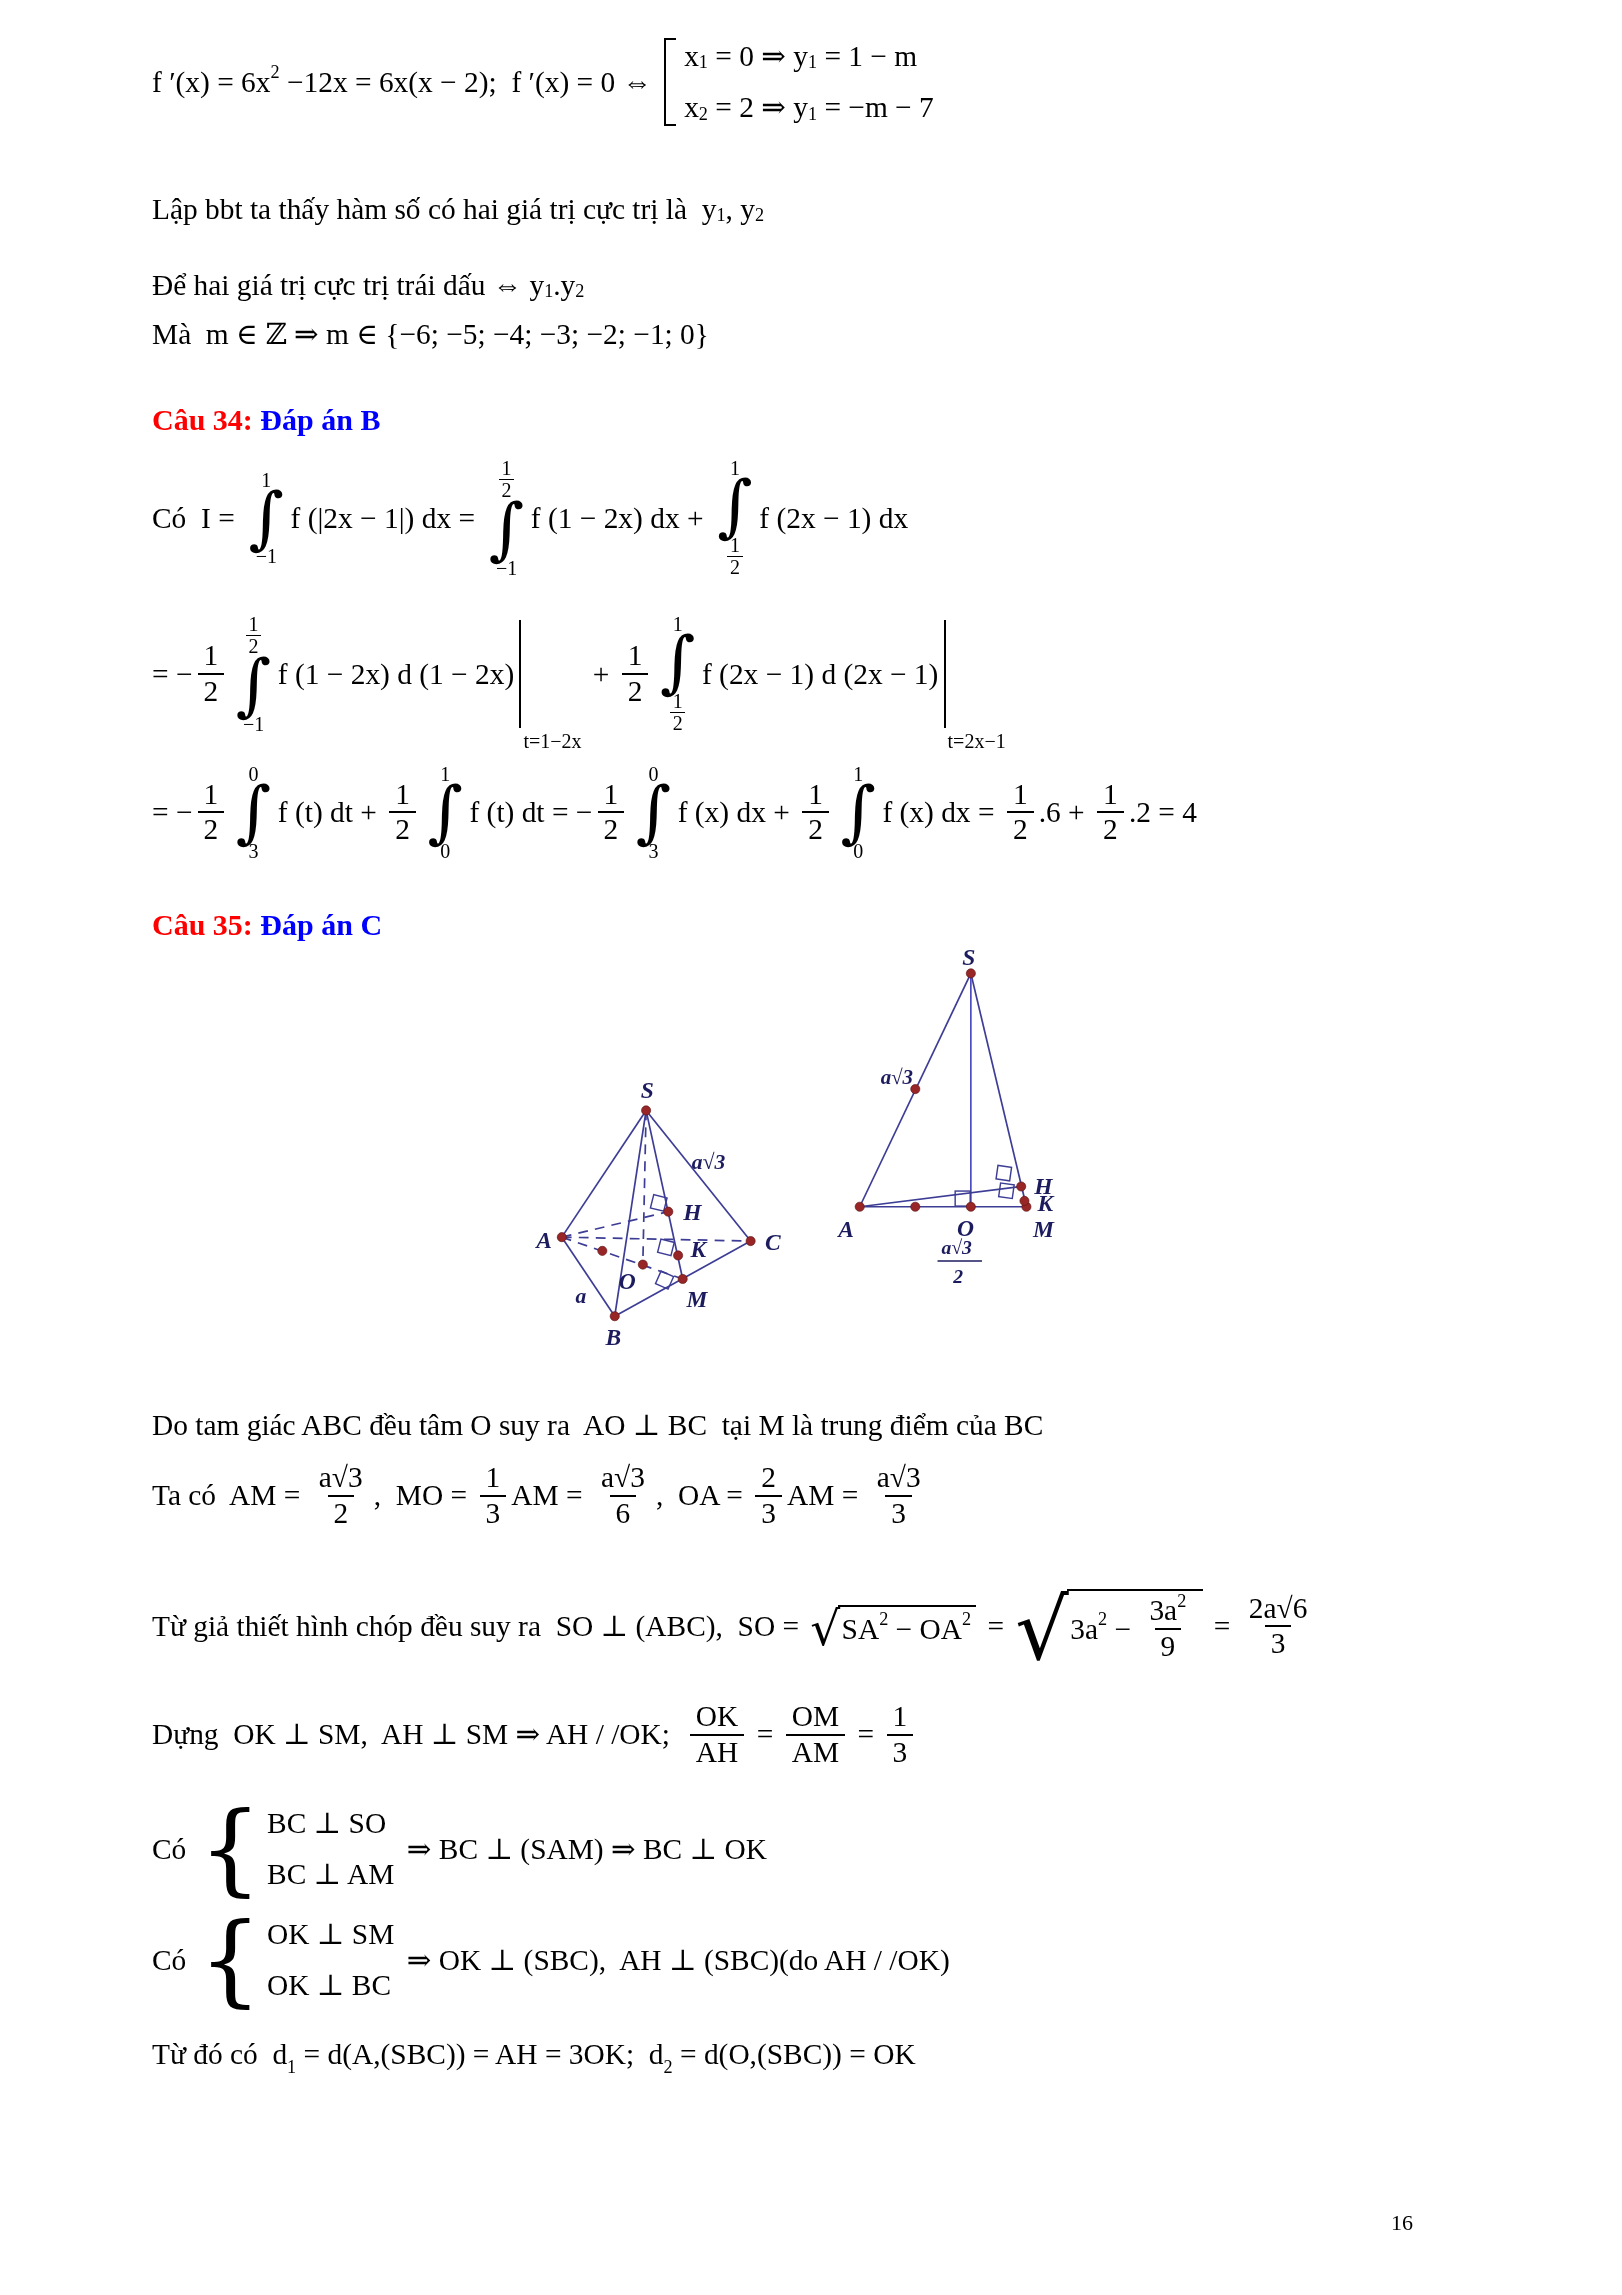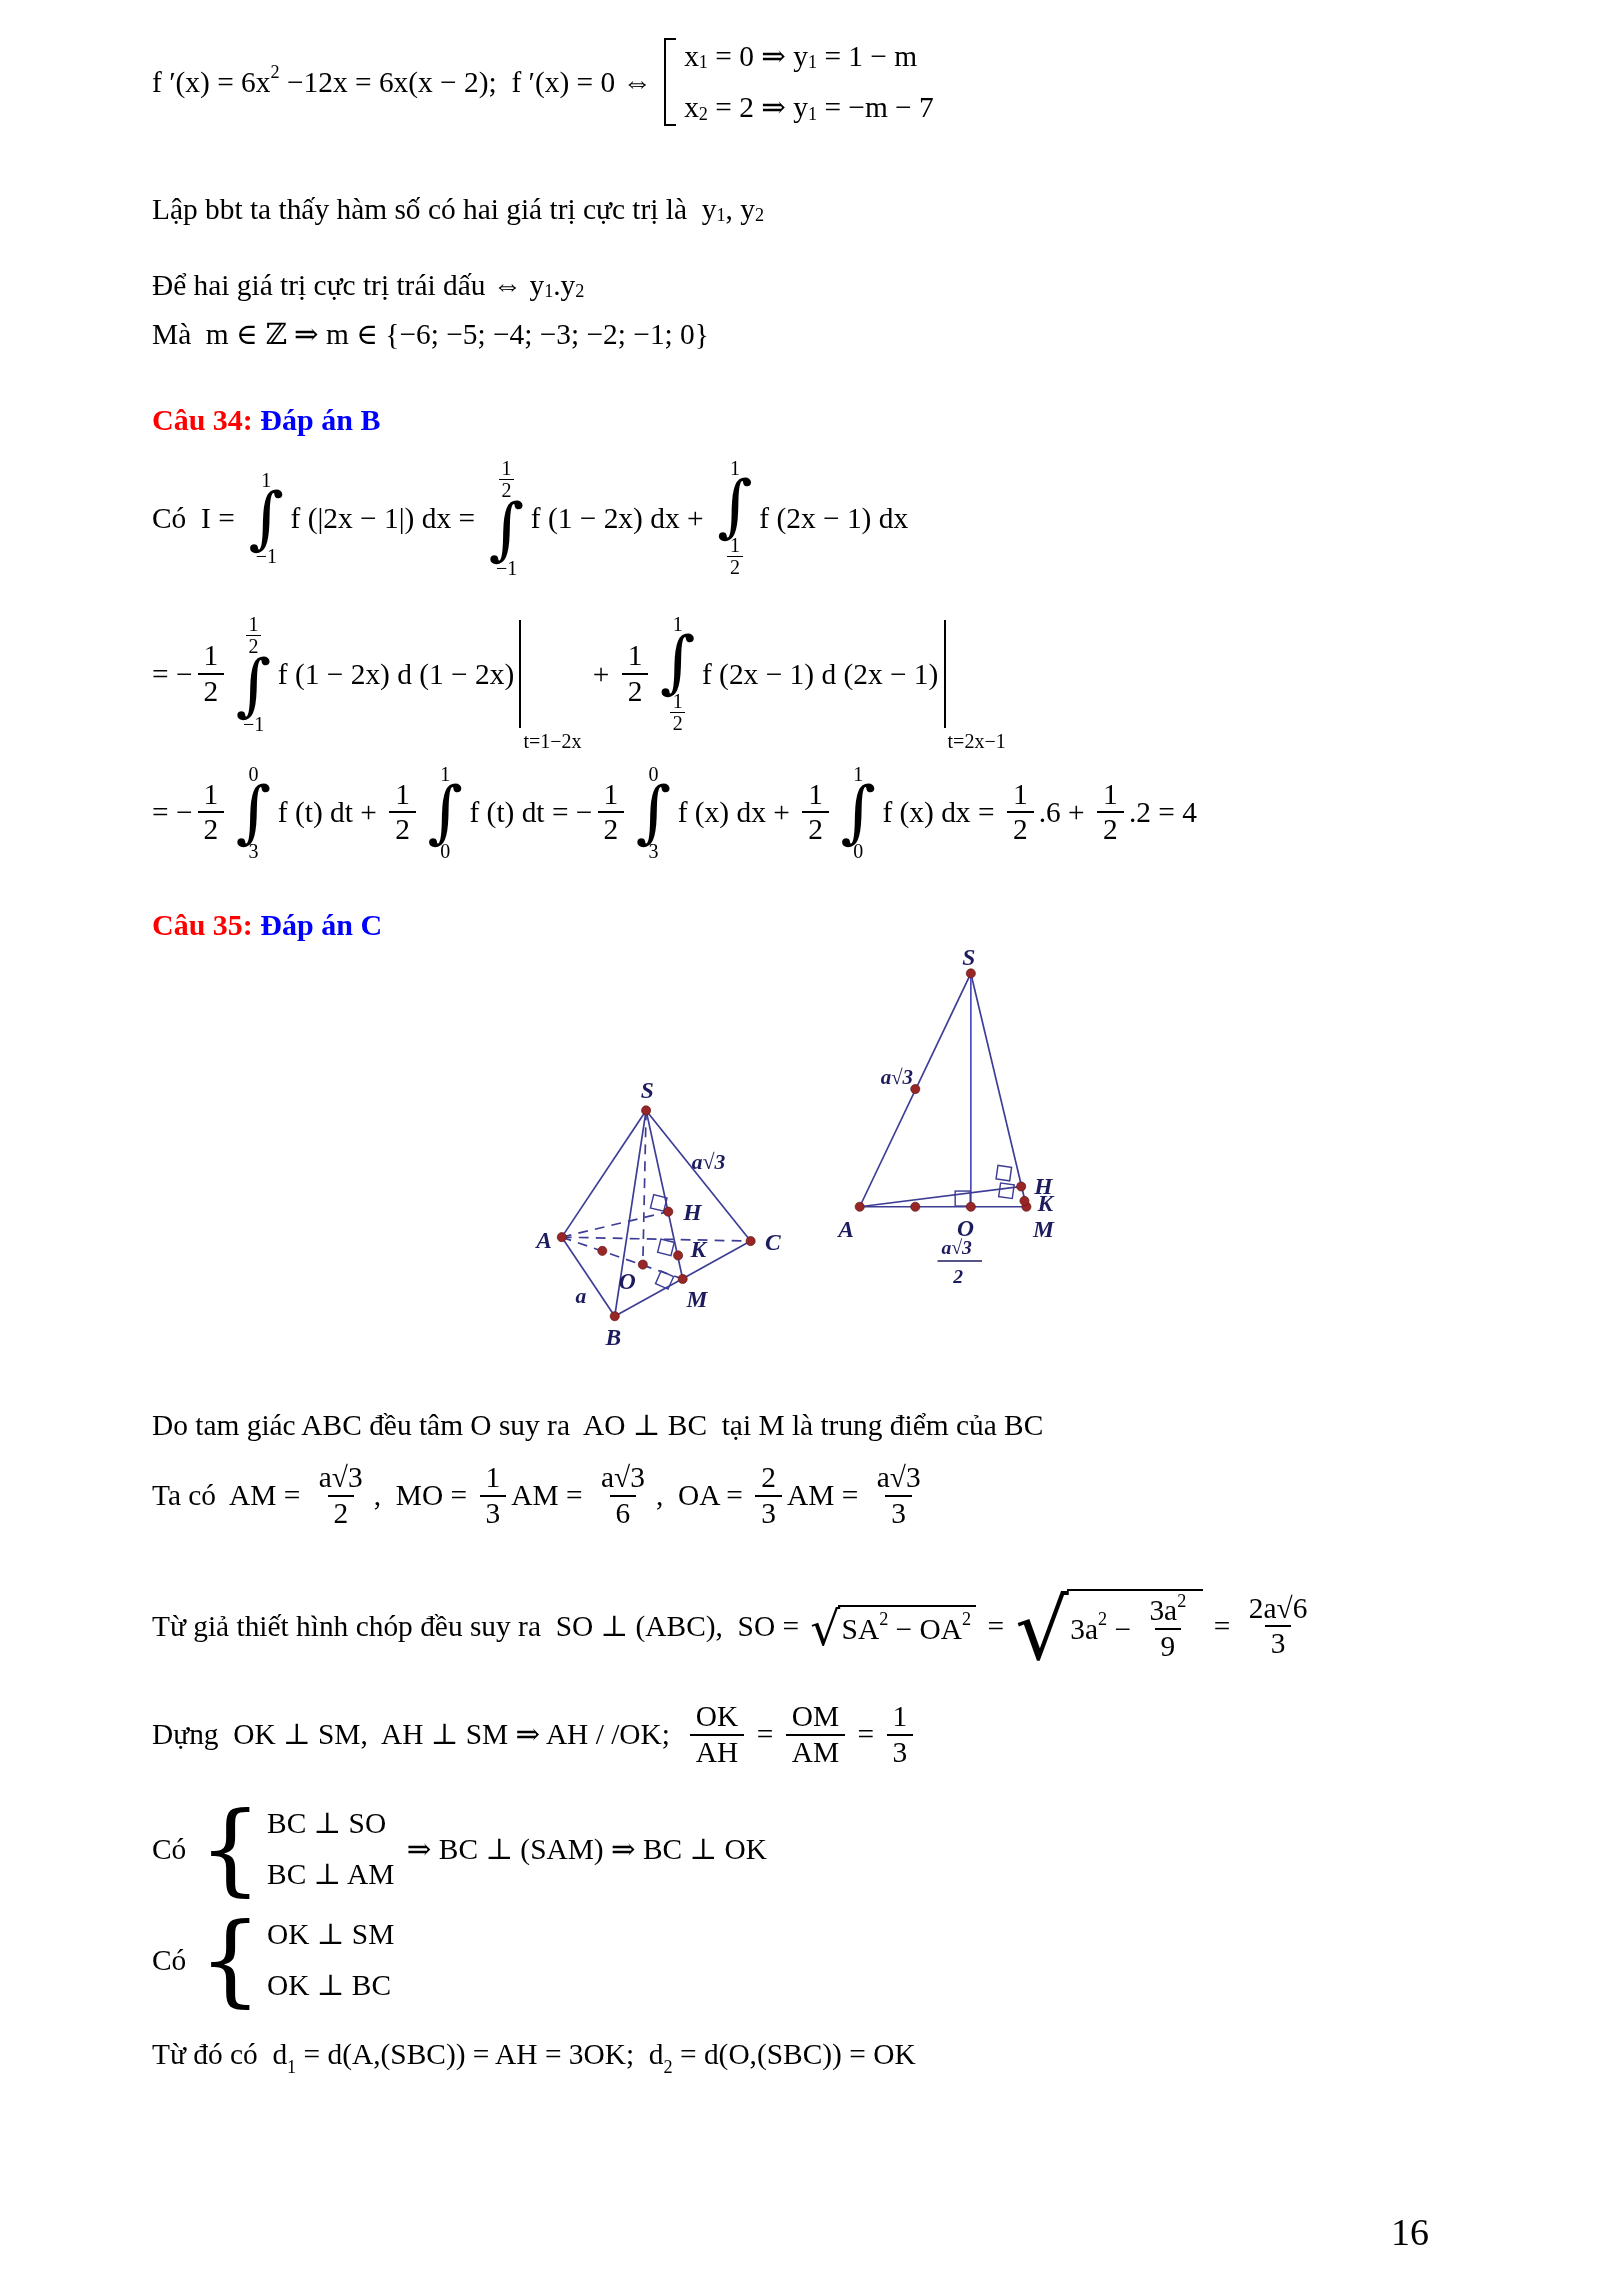--- a/index.html
+++ b/index.html
@@ -30,21 +30,21 @@
   .crow { display:inline-flex; align-items:center; white-space:pre; }
   .sqrt { display:inline-flex; align-items:flex-end; margin:0 3.9px; }
   .srad { font-family:"DejaVu Serif",serif; line-height:0.78; display:inline-flex; align-items:flex-end; margin-right:-2px; }
   .sbody { border-top:2.3px solid #000; padding:3.3px 5.2px 0 3.3px; display:inline-flex; align-items:center; }
   .eval { display:inline-flex; align-items:center; margin-left:5.2px; margin-right:3.9px; }
   .ebar { width:2px; height:108px; background:#000; display:inline-block; }
   .esub { font-size:20px; align-self:flex-end; transform:translateY(26px); margin-left:2px; white-space:pre; }
   .heading { position:absolute; left:152px; font-size:30px; font-weight:700; white-space:pre; }
   .hred { color:#ff0000; }
   .hblue { color:#0000ff; }
-  .pagenum { position:absolute; font-size:38px; }
+  .pagenum { position:absolute; font-size:22px; }
   .fig { position:absolute; }
   .fig text { font-family:"Liberation Serif","DejaVu Serif",serif; font-weight:700; font-style:italic; }
 </style>
 </head>
 <body>
 
 <div class="page">
 
   <div class="mathline" style="top:38px;"><span class="mt">f ′(x) = 6x</span><span class="sup">2</span><span class="mt"> −12x = 6x(x − 2);  f ′(x) = 0 ⇔ </span><span class="cases"><span class="sqbr"></span><span class="crows"><span class="crow"><span class="mt">x</span><span class="sub">1</span><span class="mt"> = 0 ⇒ y</span><span class="sub">1</span><span class="mt"> = 1 − m</span></span><span class="crow"><span class="mt">x</span><span class="sub">2</span><span class="mt"> = 2 ⇒ y</span><span class="sub">1</span><span class="mt"> = −m − 7</span></span></span></span></div>
 
@@ -140,19 +140,19 @@
       <text x="1456" y="1962" font-size="30">2</text>
       <line x1="1432" y1="1928" x2="1500" y2="1928" stroke="#1b1b5e" stroke-width="2.5"></line>
     </g>
   </svg>
 
   <div class="mathline" style="top:1407px;"><span class="mt">Do tam giác ABC đều tâm O suy ra  AO ⊥ BC  tại M là trung điểm của BC</span></div>
   <div class="mathline" style="top:1461px;"><span class="mt">Ta có  AM = </span><span class="frac"><span class="num"><span class="mt">a√3</span></span><span class="den"><span class="mt">2</span></span></span><span class="mt">,  MO = </span><span class="frac"><span class="num"><span class="mt">1</span></span><span class="den"><span class="mt">3</span></span></span><span class="mt">AM = </span><span class="frac"><span class="num"><span class="mt">a√3</span></span><span class="den"><span class="mt">6</span></span></span><span class="mt">,  OA = </span><span class="frac"><span class="num"><span class="mt">2</span></span><span class="den"><span class="mt">3</span></span></span><span class="mt">AM = </span><span class="frac"><span class="num"><span class="mt">a√3</span></span><span class="den"><span class="mt">3</span></span></span></div>
   <div class="mathline" style="top:1589px;"><span class="mt">Từ giả thiết hình chóp đều suy ra  SO ⊥ (ABC),  SO = </span><span class="sqrt"><span class="srad" style="font-size: 47px;">√</span><span class="sbody"><span class="mt">SA</span><span class="sup">2</span><span class="mt"> − OA</span><span class="sup">2</span></span></span><span class="mt"> = </span><span class="sqrt"><span class="srad" style="font-size: 84px;">√</span><span class="sbody"><span class="mt">3a</span><span class="sup">2</span><span class="mt"> − </span><span class="frac"><span class="num"><span class="mt">3a</span><span class="sup">2</span></span><span class="den"><span class="mt">9</span></span></span></span></span><span class="mt"> = </span><span class="frac"><span class="num"><span class="mt">2a√6</span></span><span class="den"><span class="mt">3</span></span></span></div>
   <div class="mathline" style="top:1700px;"><span class="mt">Dựng  OK ⊥ SM,  AH ⊥ SM ⇒ AH / /OK;  </span><span class="frac"><span class="num"><span class="mt">OK</span></span><span class="den"><span class="mt">AH</span></span></span><span class="mt"> = </span><span class="frac"><span class="num"><span class="mt">OM</span></span><span class="den"><span class="mt">AM</span></span></span><span class="mt"> = </span><span class="frac"><span class="num"><span class="mt">1</span></span><span class="den"><span class="mt">3</span></span></span></div>
   <div class="mathline" style="top:1805px;"><span class="mt">Có </span><span class="cases"><span class="brace" style="font-size: 99px;">{</span><span class="crows"><span class="crow"><span class="mt">BC ⊥ SO</span></span><span class="crow"><span class="mt">BC ⊥ AM</span></span></span></span><span class="mt"> ⇒ BC ⊥ (SAM) ⇒ BC ⊥ OK</span></div>
-  <div class="mathline" style="top:1916px;"><span class="mt">Có </span><span class="cases"><span class="brace" style="font-size: 99px;">{</span><span class="crows"><span class="crow"><span class="mt">OK ⊥ SM</span></span><span class="crow"><span class="mt">OK ⊥ BC</span></span></span></span></div>
+  <div class="mathline" style="top:1916px;"><span class="mt">Có </span><span class="cases"><span class="brace" style="font-size: 99px;">{</span><span class="crows"><span class="crow"><span class="mt">OK ⊥ SM</span></span><span class="crow"><span class="mt">OK ⊥ BC</span></span></span></span><span class="mt"> ⇒ OK ⊥ (SBC),  AH ⊥ (SBC)(do AH / /OK)</span></div>
   <div class="mathline" style="top:2036px;align-items:flex-end;"><span class="mt">Từ đó có  d</span><span class="sub">1</span><span class="mt"> = d(A,(SBC)) = AH = 3OK;  d</span><span class="sub">2</span><span class="mt"> = d(O,(SBC)) = OK</span></div>
 
   <div class="pagenum" style="left:1391px; top:2210px;">16</div>
 
 </div>
 
 
 </body></html>

